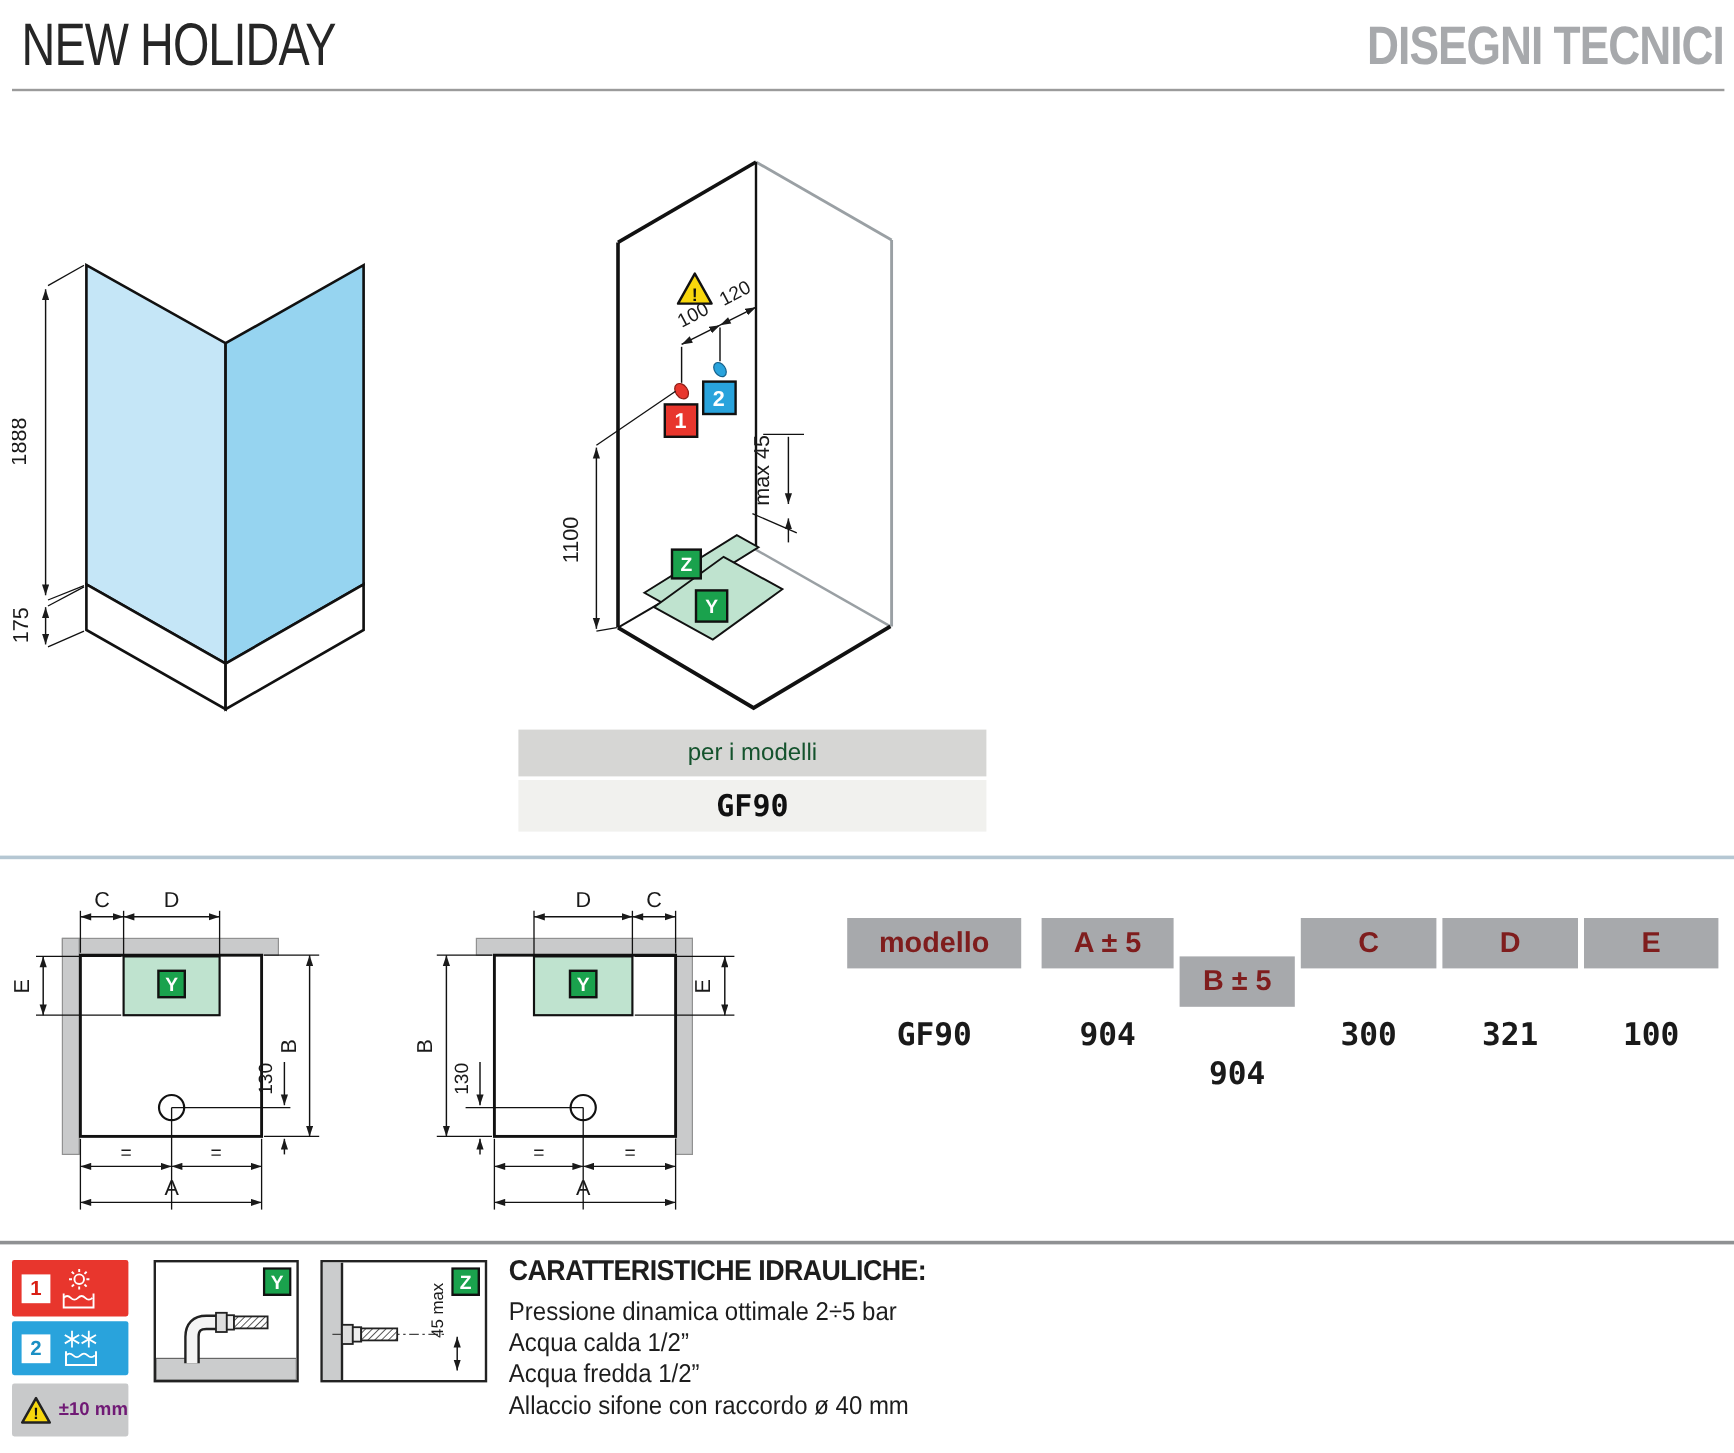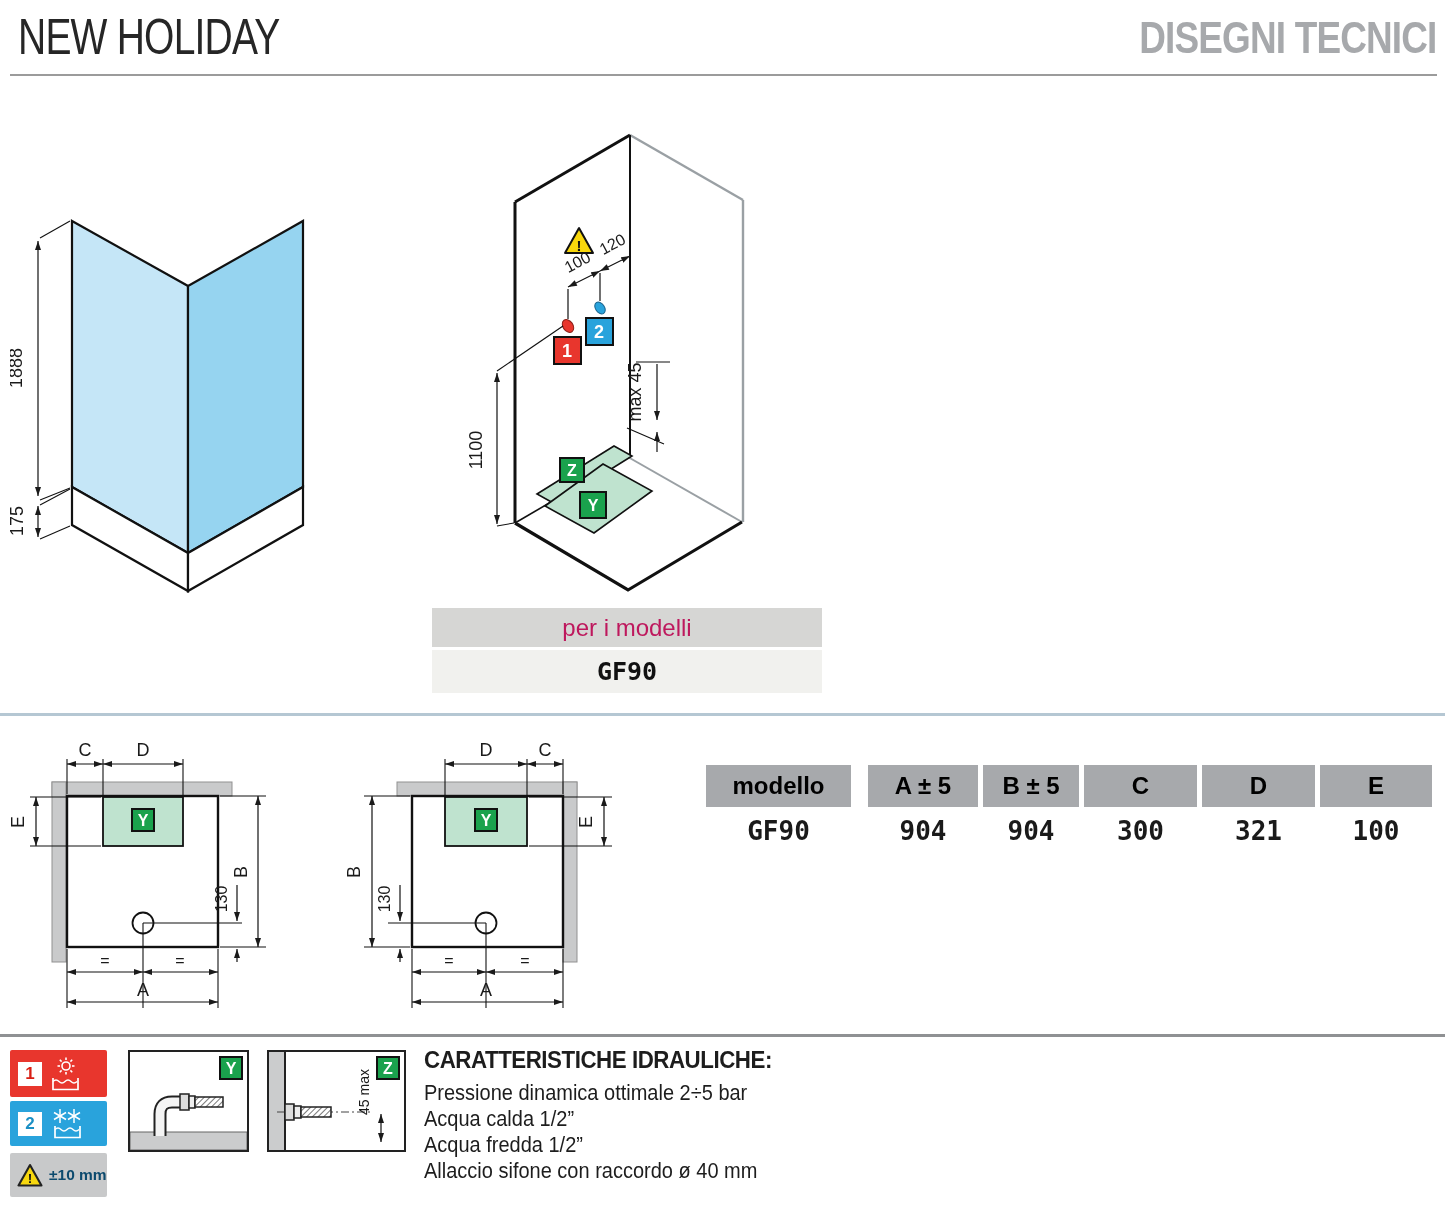--- a/index.html
+++ b/index.html
@@ -7,44 +7,44 @@
   .abs{position:absolute;}
   
   .page-title{left:18px;top:8px;font-size:50px;font-weight:400;color:#262626;letter-spacing:-1px;
               transform:scaleX(.78);transform-origin:left top;white-space:nowrap;}
   .page-subtitle{right:8px;top:12px;font-size:45px;font-weight:700;color:#a7a9ac;letter-spacing:-1px;
               transform:scaleX(.82);transform-origin:right top;white-space:nowrap;}
   .rule-header{left:10px;top:74px;width:1427px;height:2px;background:#9b9b9b;}
   .rule-mid{left:0;top:713px;width:1445px;height:3px;background:#b5c7d3;}
   .rule-low{left:0;top:1034px;width:1445px;height:3px;background:#8f9193;}
   
-  .banner-caption{left:432px;top:608px;width:390px;height:39px;background:#d6d6d4;color:#be185d;
-      display:flex;align-items:center;justify-content:center;font-size:24px;}
+  .banner-caption{left:432px;top:608px;width:390px;height:39px;background:#d6d6d4;color:#14532d;
+      display:flex;align-items:center;justify-content:center;font-size:20px;}
   .banner-model{left:432px;top:650px;width:390px;height:43px;background:#f1f1ee;color:#111;
       display:flex;align-items:center;justify-content:center;
       font-family:"DejaVu Sans Mono",monospace;font-size:25px;font-weight:700;}
   
   .spec-table{left:706px;top:765px;width:733px;}
   .trow{display:flex;gap:5px;}
-  .th{background:#a7a9ac;color:#000000;height:42px;display:flex;align-items:center;justify-content:center;
+  .th{background:#a7a9ac;color:#7f1d1d;height:42px;display:flex;align-items:center;justify-content:center;
       font-size:24px;font-weight:700;}
   .td{height:48px;display:flex;align-items:center;justify-content:center;color:#1a1a1a;
       font-family:"DejaVu Sans Mono",monospace;font-size:26px;font-weight:bold;}
   .td.model{font-weight:700;}
-  .c0{width:145px;} .c1{width:110px;margin-left:12px;} .c2{width:96px;} .c3{width:113px;} .c4{width:113px;} .c5{width:112px;}
+  .c0{width:145px;} .c1{width:110px;margin-left:12px;} .c2{width:96px;margin-top:32px;} .c3{width:113px;} .c4{width:113px;} .c5{width:112px;}
   
   .box{border-radius:2px;display:flex;align-items:center;}
   .box-red{left:10px;top:1050px;width:97px;height:47px;background:#e8362d;}
   .box-blue{left:10px;top:1101px;width:97px;height:45px;background:#29a3dc;}
   .box-gray{left:10px;top:1153px;width:97px;height:44px;background:#c8c9ca;}
   .chip{width:24px;height:24px;background:#fff;margin-left:8px;display:flex;align-items:center;justify-content:center;
         font-weight:700;font-size:17px;}
   .chip-hot{color:#d91f14;} .chip-cold{color:#1a8fc4;}
   .iconcol{display:flex;flex-direction:column;align-items:center;justify-content:center;margin-left:10px;gap:1px;}
-  .tolerance-text{font-size:15.5px;font-weight:700;color:#0c4a6e;margin-left:6px;}
+  .tolerance-text{font-size:15.5px;font-weight:700;color:#701a75;margin-left:6px;}
   .frame{background:#fff;border:2.5px solid #222;}
   .frame-y{left:128px;top:1050px;width:117px;height:98px;}
   .frame-z{left:267px;top:1050px;width:135px;height:98px;}
   
   .hydraulics{left:424px;top:1046px;width:560px;color:#1d1d1d;transform:scaleX(.93);transform-origin:left top;}
   .hydraulics h3{margin:0 0 6px 0;font-size:24px;letter-spacing:-.5px;}
   .hydraulics div{font-size:21.5px;line-height:26px;}
   svg text{font-family:"Liberation Sans",sans-serif;}
   .dimtxt{font-size:18px;fill:#1a1a1a;}
   .dimtxt-s{font-size:16px;fill:#1a1a1a;}

